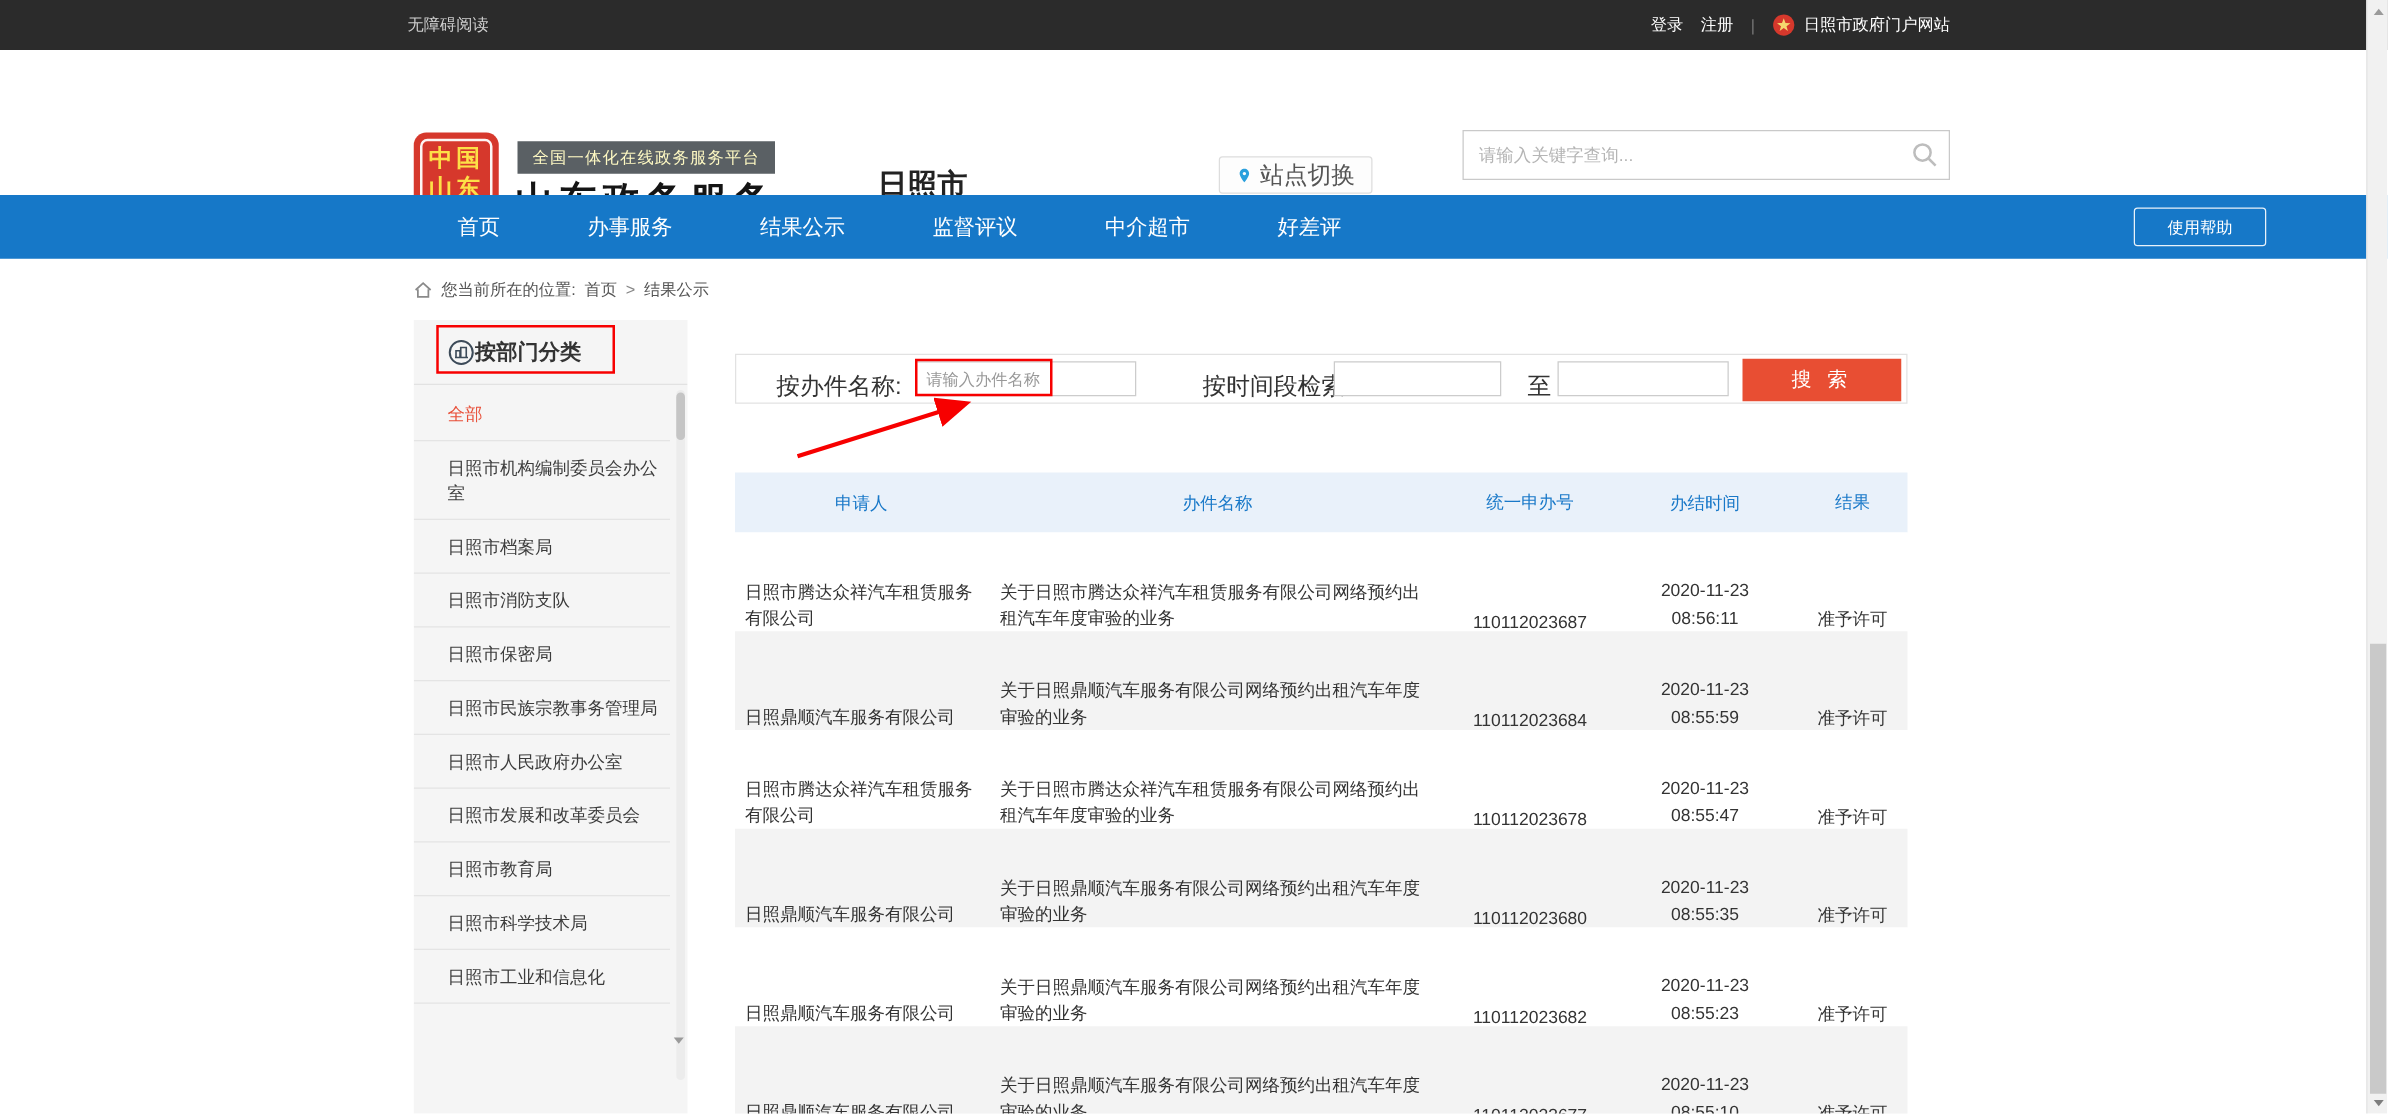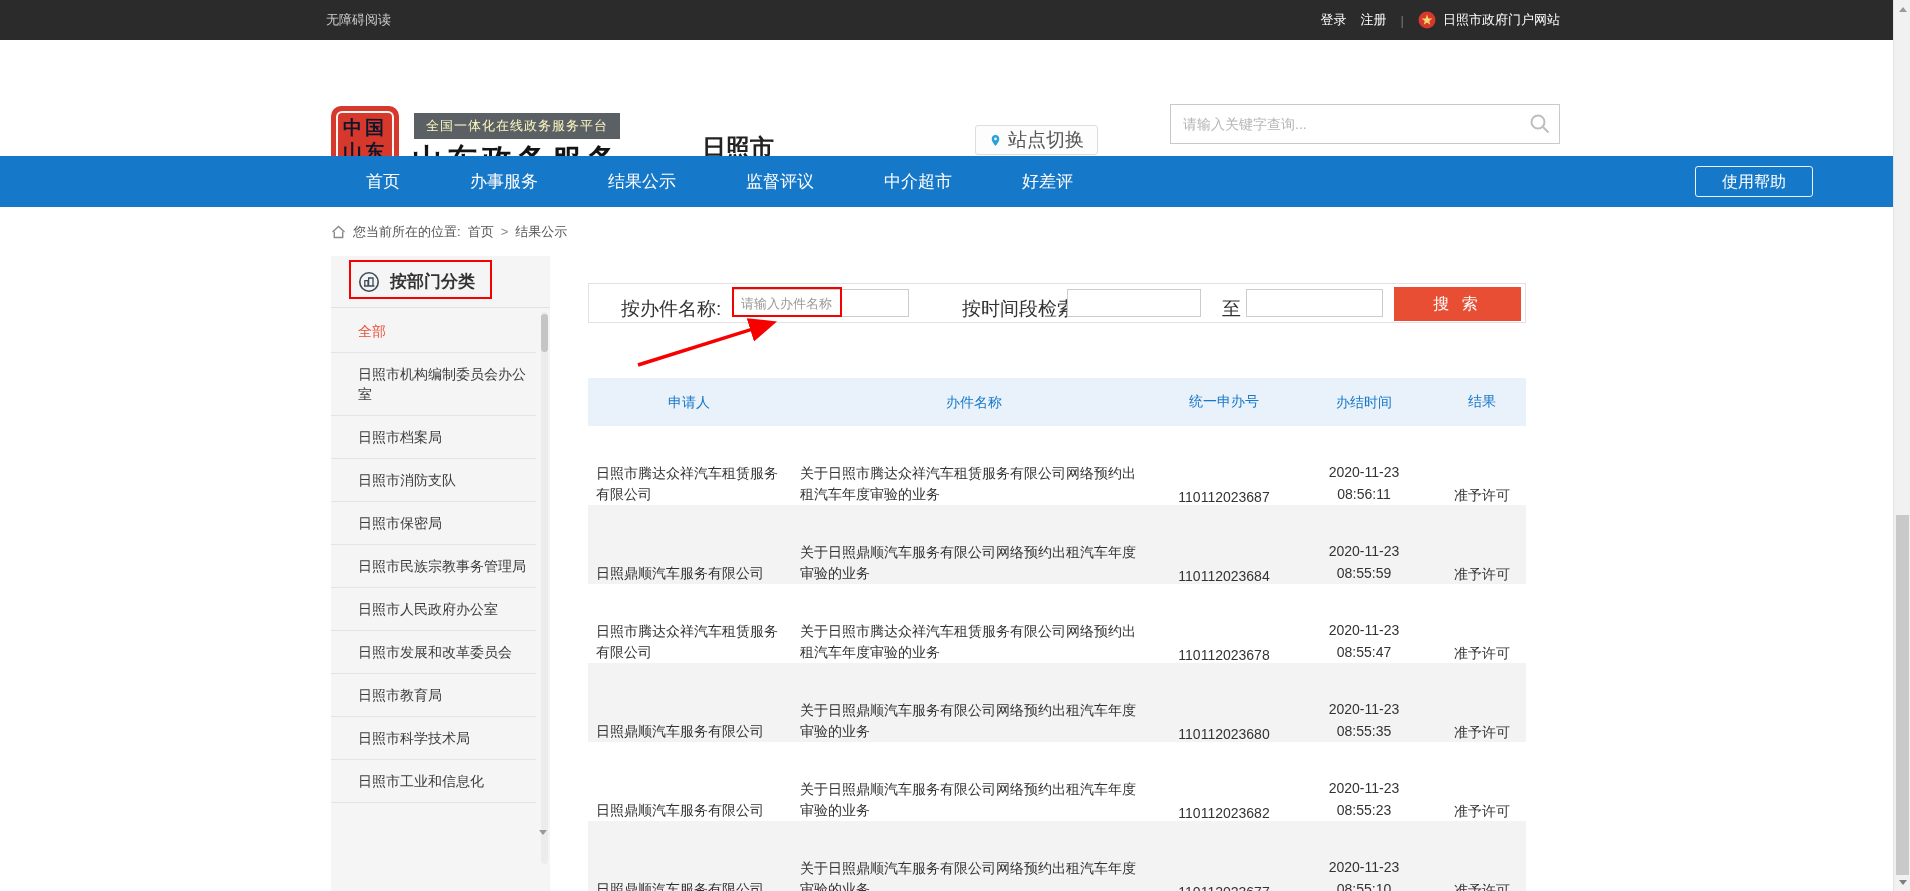--- a/index.html
+++ b/index.html
@@ -12,48 +12,48 @@
   .topbar-left { position:absolute; left:326px; top:0; line-height:40px; font-size:13px; color:#cfcfcf; cursor:pointer; }
   .topbar-right { position:absolute; right:350px; top:0; height:40px; display:flex; align-items:center; gap:14px; font-size:13px; color:#fff; }
   .topbar-right .lnk { cursor:pointer; }
   .topbar-sep { color:#777; }
   .portal-group { display:flex; align-items:flex-start; gap:7px; cursor:pointer; }
 
   
   .header { position:absolute; left:0; top:40px; width:1910px; height:116px; background:#fff; }
   .seal { position:absolute; left:331px; top:66px; width:68px; height:68px; background:#d6382c; border-radius:10px; display:flex; align-items:center; justify-content:center; }
   .seal-inner { width:58px; height:58px; border:2px solid rgba(255,255,255,.95); border-radius:6px; display:flex; flex-direction:column; align-items:center; justify-content:center; }
-  .seal-row { color:#0f172a; font-weight:700; font-size:19px; line-height:24px; letter-spacing:3px; }
+  .seal-row { color:#fde047; font-weight:700; font-size:19px; line-height:24px; letter-spacing:3px; }
   .badge { position:absolute; left:414px; top:73px; height:26px; line-height:26px; padding:0 12px; background:#5a6064; color:#fef9c3; font-size:13px; letter-spacing:1px; }
   .site-title { position:absolute; left:412px; top:100px; font-size:30px; font-weight:700; color:#141414; letter-spacing:5px; }
   .city { position:absolute; left:702px; top:92px; font-size:24px; font-weight:700; color:#222; }
   .site-switch { position:absolute; left:975px; top:85px; height:30px; padding:0 13px; border:1px solid #ddd; background:#fdfdfd; border-radius:3px; display:flex; align-items:center; gap:6px; font-size:19px; color:#555; cursor:pointer; }
   .kw-search { position:absolute; left:1170px; top:64px; width:390px; height:40px; border:1px solid #c9c9c9; background:#fff; }
   .kw-input { position:absolute; left:0; top:0; width:350px; height:38px; border:none; outline:none; padding:0 12px; font-size:14px; color:#333; background:transparent; }
   .kw-input::placeholder { color:#b5b5b5; }
   .kw-icon { position:absolute; right:7px; top:7px; width:24px; height:24px; cursor:pointer; }
   .radio-row { position:absolute; left:1172px; top:115px; display:flex; gap:22px; font-size:12px; color:#666; align-items:center; }
   .radio { display:flex; align-items:center; gap:5px; cursor:pointer; }
   .rdot { width:12px; height:12px; border-radius:50%; border:1px solid #9a9a9a; background:#fff; position:relative; }
   .radio.checked .rdot { border-color:#555; }
   .radio.checked .rdot::after { content:""; position:absolute; left:2px; top:2px; width:6px; height:6px; border-radius:50%; background:#444; }
 
   
   .mainnav { position:absolute; left:0; top:156px; width:1910px; height:51px; background:#1678c8; display:flex; align-items:center; padding-left:331px; }
   .nav-item { color:#fff; font-size:17px; padding:0 35px; line-height:51px; cursor:pointer; white-space:nowrap; }
-  .help-btn { position:absolute; right:97px; top:10px; height:31px; line-height:29px; padding:0 26px; border:1px solid rgba(255,255,255,.9); border-radius:3px; color:#fff; font-size:16px; cursor:pointer; }
+  .help-btn { position:absolute; right:97px; top:10px; height:31px; line-height:29px; padding:0 26px; border:1px solid rgba(255,255,255,.9); border-radius:3px; color:#fff; font-size:13px; cursor:pointer; }
 
   
   .breadcrumb { position:absolute; left:331px; top:207px; height:49px; display:flex; align-items:center; gap:7px; font-size:13px; color:#555; }
   .crumb-link { cursor:pointer; }
   .crumb-sep { color:#888; }
 
   
   .sidebar { position:absolute; left:331px; top:256px; width:219px; height:635px; background:#f5f5f5; overflow:hidden; }
-  .sidebar-head { height:52px; display:flex; align-items:center; gap:10px; padding-left:27px; border-bottom:1px solid #e2e2e2; font-size:17px; font-weight:700; color:#333; }
+  .sidebar-head { height:52px; display:flex; align-items:center; padding-left:27px; border-bottom:1px solid #e2e2e2; font-size:17px; font-weight:700; color:#333; }
   .side-list { padding-top:2px; }
   .side-item { margin-right:14px; padding:11px 8px 11px 27px; font-size:14px; color:#3c3c3c; line-height:20px; border-bottom:1px solid #e4e4e4; cursor:pointer; }
   .side-item.active { color:#e8503a; }
   .side-scroll-track { position:absolute; right:2px; top:56px; width:7px; height:552px; background:#ececec; border-radius:4px; }
   .side-scroll-thumb { position:absolute; right:2px; top:58px; width:7px; height:38px; background:#c5c5c5; border-radius:4px; cursor:pointer; }
   .side-scroll-down { position:absolute; right:2px; top:570px; width:10px; height:12px; display:flex; align-items:center; justify-content:center; cursor:pointer; }
 
   .tri-down { width:0; height:0; border-left:4px solid transparent; border-right:4px solid transparent; border-top:5px solid #7d7d7d; }
   .tri-up { width:0; height:0; border-left:4px solid transparent; border-right:4px solid transparent; border-bottom:5px solid #9a9a9a; }
   .tri-down.sb { border-top-color:#9a9a9a; }

